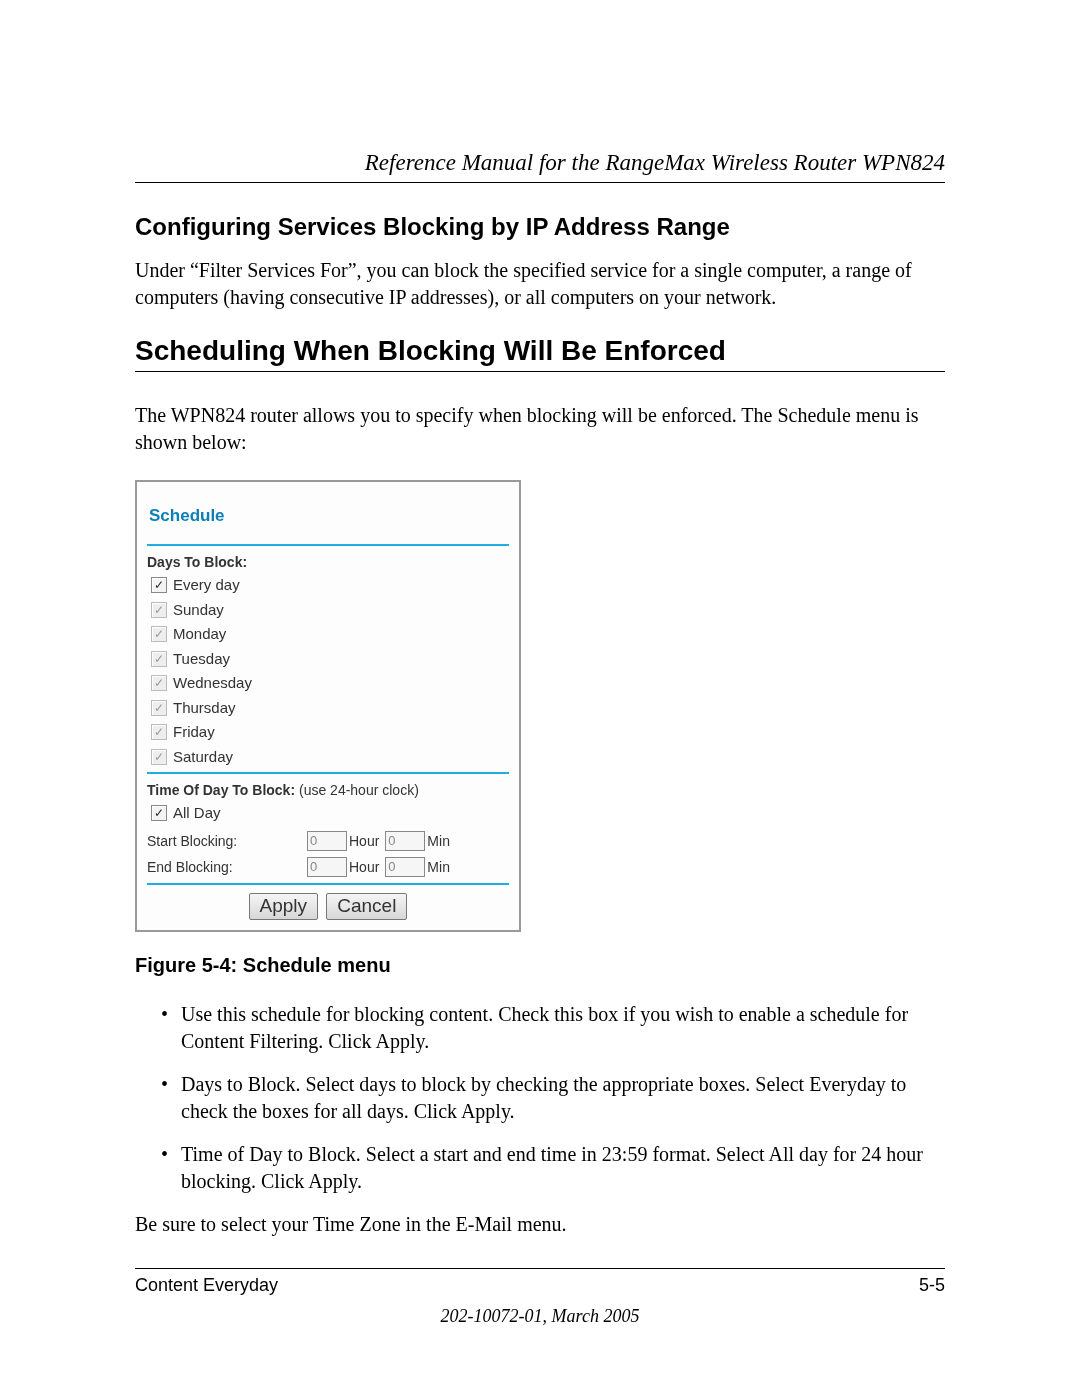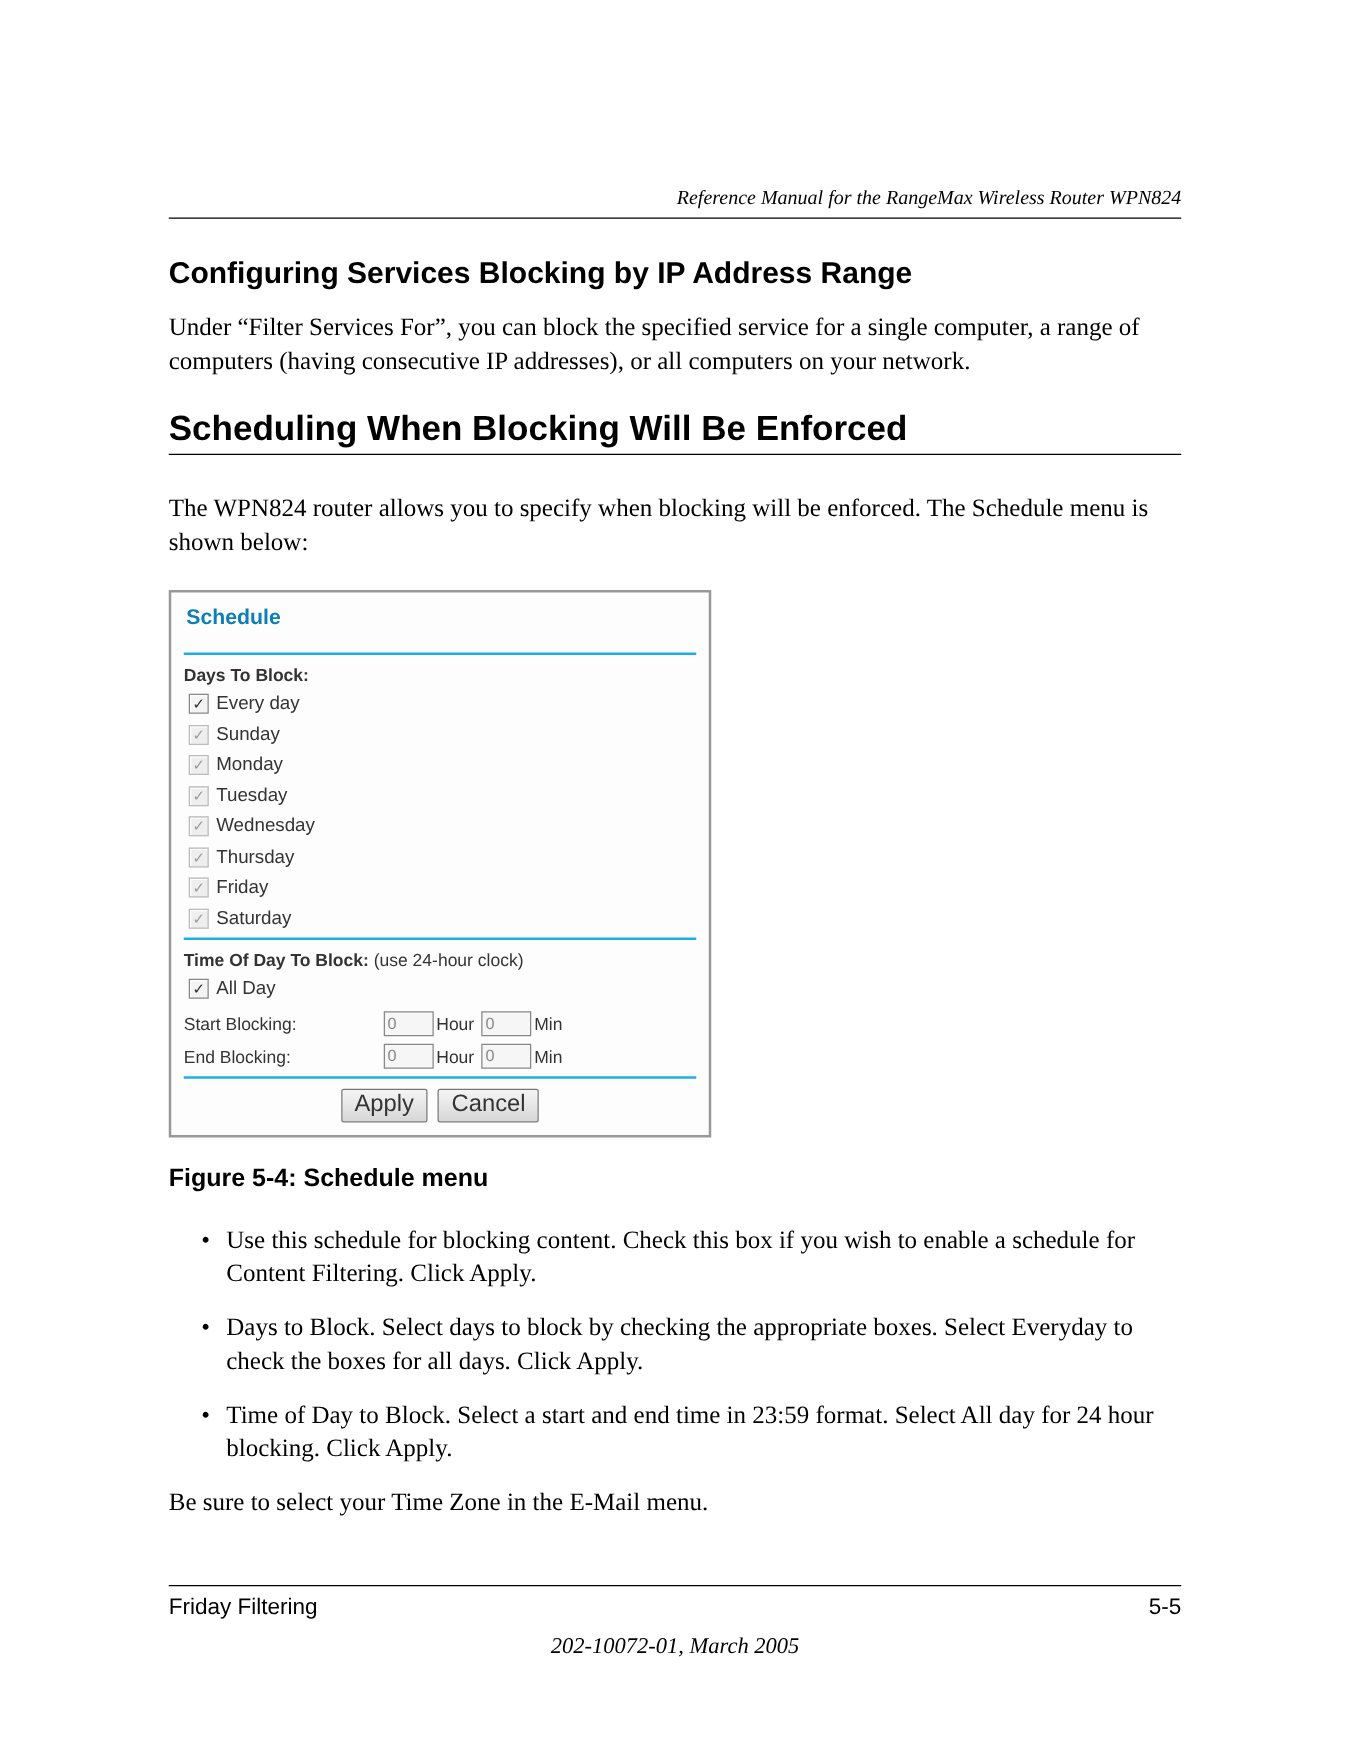--- a/index.html
+++ b/index.html
@@ -12,21 +12,21 @@
     height: 1397px;
     box-sizing: border-box;
     position: relative;
   }
   .page {
     padding: 150px 135px 0 135px;
   }
   .running-header {
     text-align: right;
     font-style: italic;
-    font-size: 16px;
+    font-size: 23px;
     border-bottom: 1px solid #000;
     padding-bottom: 6px;
     margin-bottom: 30px;
   }
   h2.section-subtitle {
     font-family: Arial, Helvetica, sans-serif;
     font-weight: bold;
     font-size: 24px;
     margin: 0 0 16px 0;
   }
@@ -43,27 +43,27 @@
   }
   .title-rule {
     border: none;
     border-top: 1px solid #000;
     margin: 2px 0 30px 0;
   }
   .figure-wrap {
     margin: 10px 0 8px 0;
   }
   .schedule-panel {
-    width: 434px;
+    width: 386px;
     border: 2px solid #999;
     background: #fdfdfd;
     font-family: Arial, Helvetica, sans-serif;
     font-size: 15px;
     color: #333;
-    padding: 8px 10px 10px 10px;
+    padding: 22px 10px 10px 10px;
     box-sizing: border-box;
   }
   .panel-title {
     color: #0b7fb6;
     font-weight: bold;
     font-size: 17px;
     margin: 2px 0 18px 2px;
   }
   .panel-rule {
     border: none;
@@ -293,17 +293,17 @@
     <li>Time of Day to Block. Select a start and end time in 23:59 format. Select All day for 24 hour blocking. Click Apply.</li>
   </ul>
 
   <p class="body-text">Be sure to select your Time Zone in the E-Mail menu.</p>
 
 </div>
 
 <div class="footer-block">
   <hr class="footer-rule">
   <div class="footer-row">
-    <span>Friday Filtering</span>
+    <span>Content Everyday</span>
     <span>5-5</span>
   </div>
   <div class="footer-docid">202-10072-01, March 2005</div>
 </div>
 
 </body></html>

